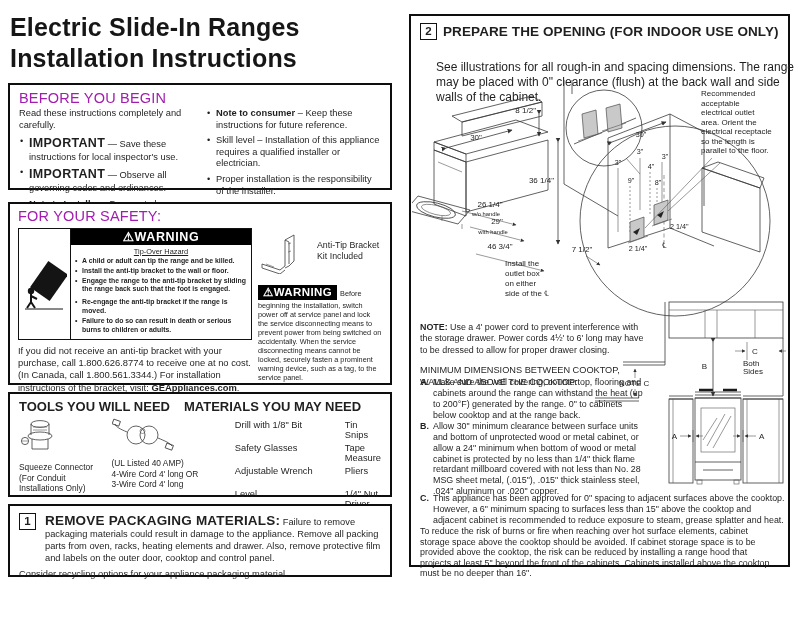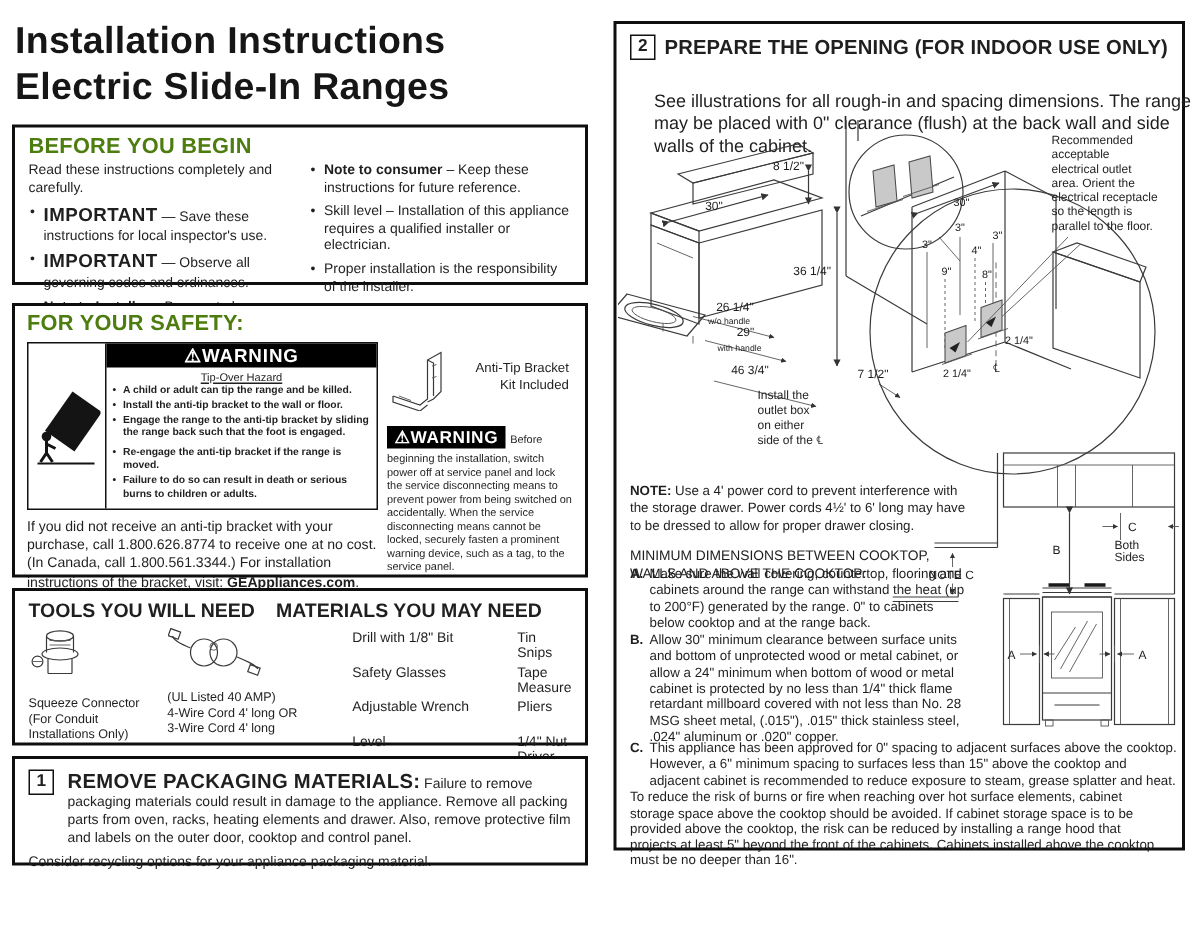--- a/index.html
+++ b/index.html
@@ -1,20 +1,20 @@
 <!DOCTYPE html>
 <html><head>
 <meta charset="utf-8">
 <style>
   html,body{margin:0;padding:0;background:#fff}
   body{font-family:"Liberation Sans",sans-serif;color:#1f1f1f}
   .sheet{position:relative;width:802px;height:620px;background:#fff;overflow:hidden}
   .title{position:absolute;left:10px;top:12px;font-size:25px;font-weight:bold;line-height:1.22;letter-spacing:.2px;color:#161616}
   .box{position:absolute;background:#fff;border:2.5px solid #0e0e0e;box-sizing:border-box}
-  h2.sec{font-size:14.5px;font-weight:bold;margin:0 0 2px;color:#4d7c0f;letter-spacing:.2px}
+  h2.sec{font-size:14.5px;font-weight:normal;margin:0 0 2px;color:#a21caf;letter-spacing:.2px}
   
   #box-before{left:8px;top:83px;width:384px;height:107px;padding:5px 9px}
   .cols{display:grid;grid-template-columns:1fr 1fr;gap:0 12px}
   p.intro{font-size:9.3px;margin:0 0 5px;line-height:1.25}
   ul.blist{list-style:none;margin:0;padding:0}
   ul.blist li{position:relative;padding-left:10px;font-size:9.3px;line-height:1.25;margin-bottom:4px}
   ul.blist li::before{content:"\2022";position:absolute;left:1px;top:0}
   .imp-bold{font-size:12.5px;font-weight:bold;letter-spacing:.3px}
   .b{font-weight:bold}
   
@@ -24,21 +24,21 @@
   .warn-icon-cell{border-right:1.5px solid #111;display:flex;align-items:center;justify-content:center}
   .warn-bar{background:#000;color:#fff;font-weight:bold;text-align:center;font-size:12.5px;padding:0 12px 1px;letter-spacing:.6px}
   .hazard-title{font-size:7.4px;font-weight:normal;text-align:center;text-decoration:underline;margin:2px 0 1px}
   ul.hlist{list-style:none;margin:0;padding:0 4px 3px 4px}
   ul.hlist li{position:relative;padding-left:7px;font-size:6.9px;font-weight:bold;line-height:1.28;margin-bottom:1px}
   ul.hlist li::before{content:"\2022";position:absolute;left:0;top:0}
   ul.hlist li.gap{margin-top:4px}
   p.contact{font-size:9.4px;line-height:1.32;margin:5px 0 0}
   .safety-right{padding-top:2px}
   .bracket-row{display:flex;align-items:center;gap:3px}
-  .bracket-cap{font-size:8.8px;text-align:right;line-height:1.25}
+  .bracket-cap{font-size:8.8px;text-align:left;line-height:1.25}
   .warn2{margin-top:8px}
   .warn2-bar{display:inline-block;background:#000;color:#fff;font-weight:bold;font-size:11.5px;padding:0 5px 1px;letter-spacing:.4px}
   .warn2-lead{font-size:7.3px;margin-left:3px}
   p.warn2-text{font-size:7.3px;line-height:1.24;margin:1px 0 0}
   
   #box-materials{left:8px;top:392px;width:384px;height:105px;padding:5px 9px}
   .mat-heads{display:flex;gap:14px}
   .mat-heads h2{font-size:13px;margin:0;font-weight:bold}
   .mat-row{display:flex;margin-top:3px;align-items:flex-start}
   .mat-item{}
@@ -73,22 +73,22 @@
   svg .ln{stroke:#3a3a3a;stroke-width:.8;fill:none}
   svg .thin{stroke:#555;stroke-width:.6;fill:none}
   svg .plate{fill:#c9c9c9;stroke:#4a4a4a;stroke-width:.7}
 </style>
 </head>
 <body>
 
 <div class="sheet">
 
   <header class="title">
+    <div>Electric Slide-In Ranges</div>
     <div>Installation Instructions</div>
-    <div>Electric Slide-In Ranges</div>
   </header>
 
   <section class="box" id="box-before">
     <h2 class="sec">BEFORE YOU BEGIN</h2>
     <div class="cols">
       <div>
         <p class="intro">Read these instructions completely and carefully.</p>
         <ul class="blist">
           <li><span class="imp-bold">IMPORTANT</span><span> — Save these instructions for local inspector's use.</span></li>
           <li><span class="imp-bold">IMPORTANT</span><span> — Observe all governing codes and ordinances.</span></li>

